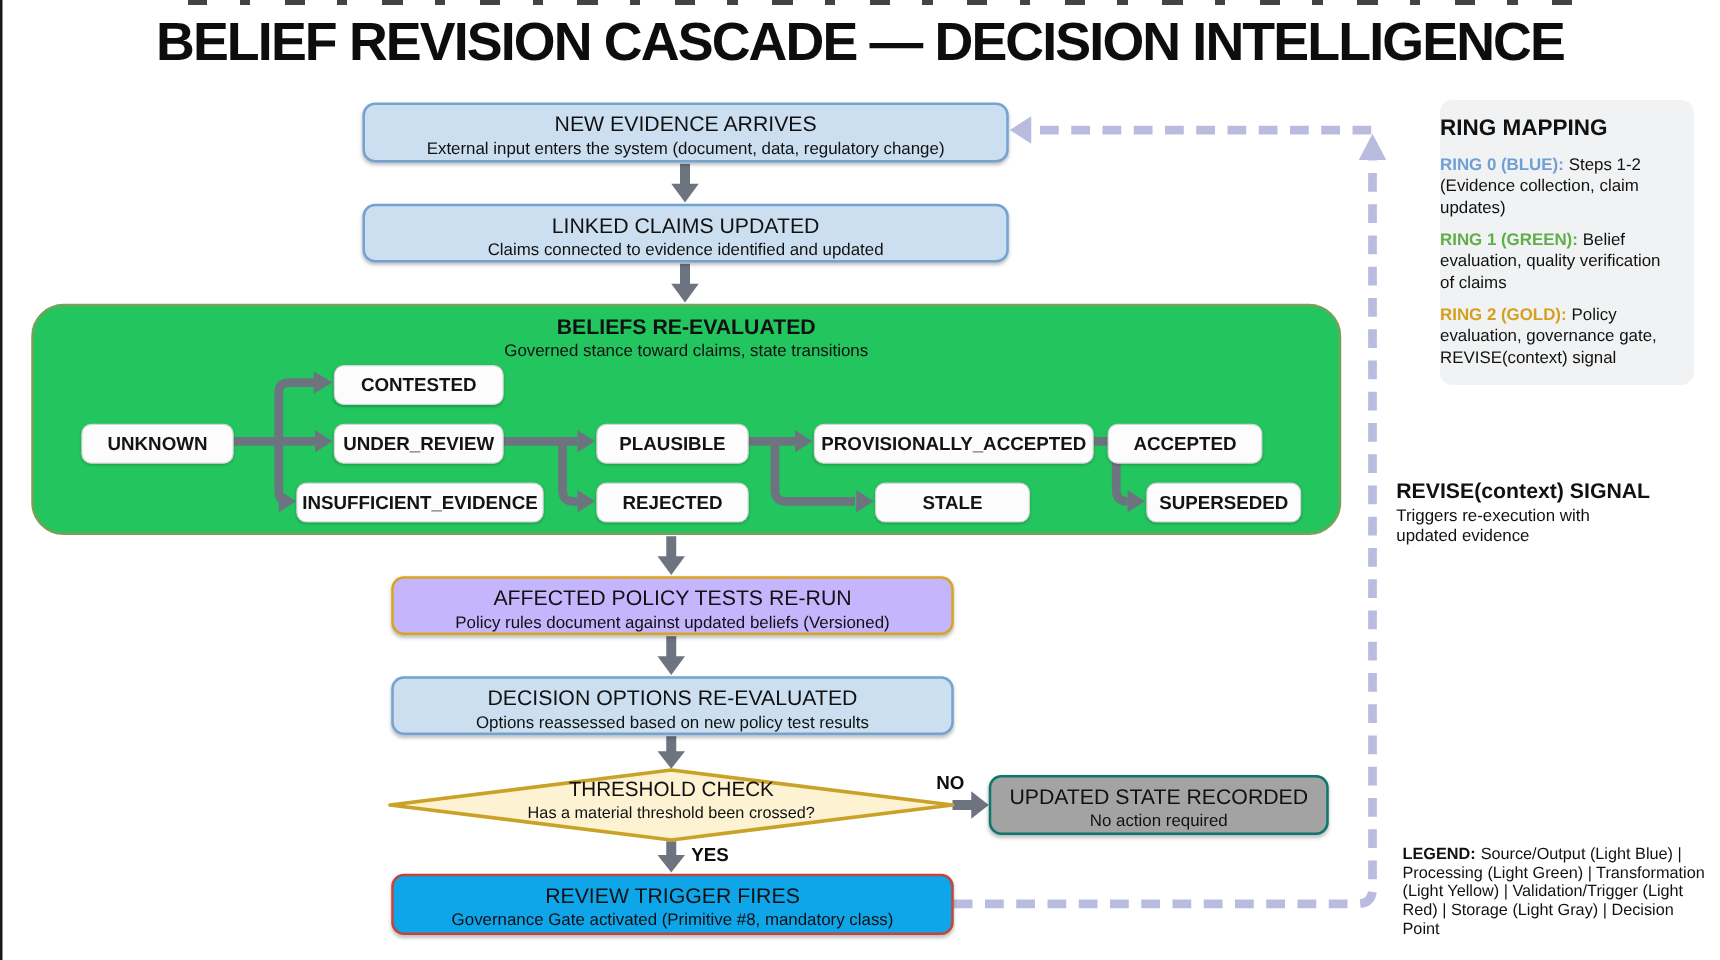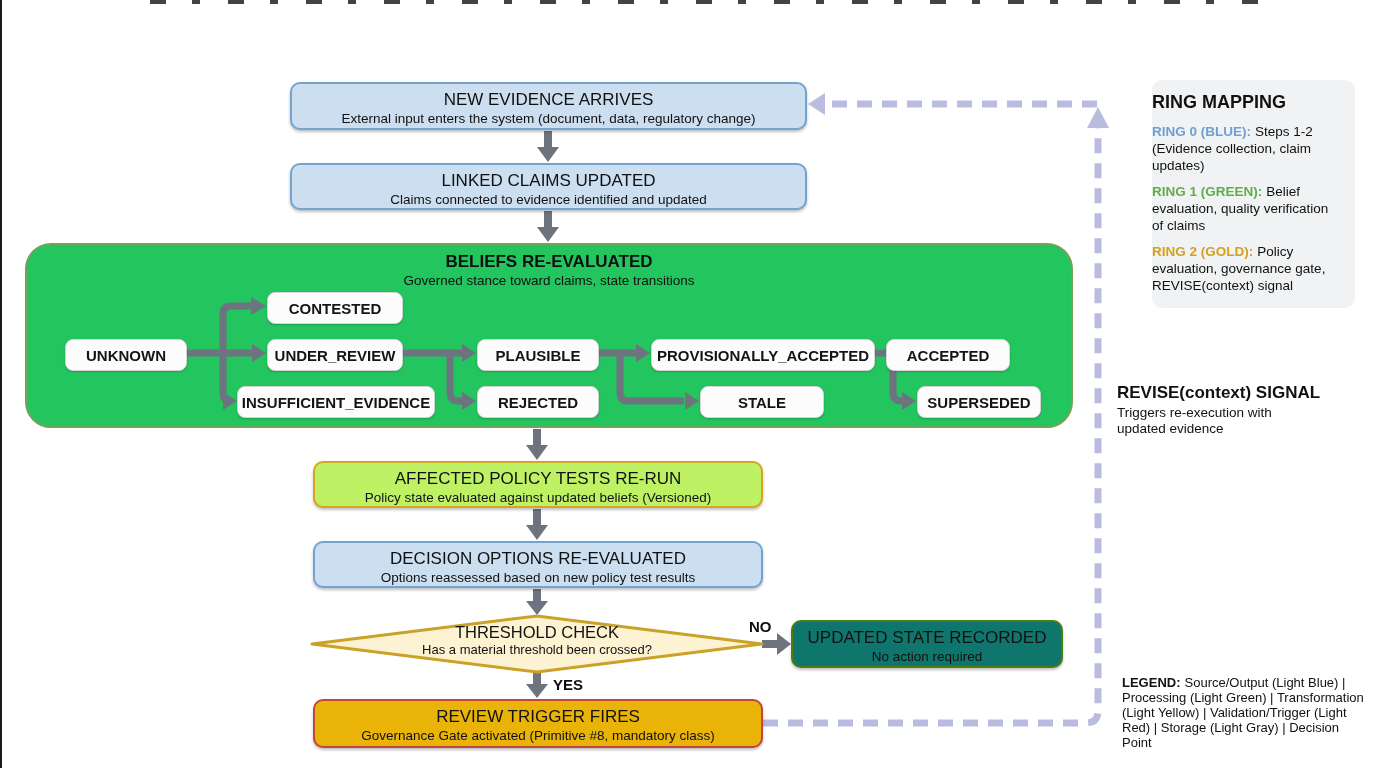--- a/index.html
+++ b/index.html
@@ -13,23 +13,23 @@
   .title{position:absolute;left:0;top:10px;width:1376px;margin:0;text-align:center;
     font-size:43px;font-weight:bold;letter-spacing:-1.5px;color:#0d0d0d;}
 
   svg.arrows{position:absolute;left:0;top:0;}
 
   .node{position:absolute;border-radius:10px;text-align:center;box-sizing:border-box;
     box-shadow:0 2px 3px rgba(0,0,0,.25);padding-top:5px;}
   .node .nt{font-weight:normal;font-size:17px;line-height:21px;}
   .node .ns{font-size:13.5px;line-height:17px;}
   .node.blue{background:#cbdff1;border:2.5px solid #74a3d2;}
-  .node.yellow{background:#bef264;border:2.5px solid #d9a521;}
-  .node.gray{background:#0f766e;border:2px solid #4d7c0f;}
-  .node.red{background:#eab308;border:2.5px solid #c4453c;}
+  .node.yellow{background:#c4b5fd;border:2.5px solid #d9a521;}
+  .node.gray{background:#a3a3a3;border:2px solid #0f766e;}
+  .node.red{background:#0ea5e9;border:2.5px solid #c4453c;}
 
   .green-box{position:absolute;left:25px;top:243px;width:1048px;height:185px;box-sizing:border-box;
     background:#22c55e;border:2.5px solid #74a258;border-radius:26px;text-align:center;padding-top:6px;}
   .green-box .nt{font-weight:bold;font-size:17px;line-height:21px;}
   .green-box .ns{font-size:13.5px;line-height:17px;}
 
   .state-box{position:absolute;height:30px;background:#fcfcfc;border:1px solid #d5d5d5;border-radius:8px;
     box-shadow:0 1px 2px rgba(0,0,0,.2);display:flex;align-items:center;justify-content:center;
     font-weight:bold;font-size:15px;white-space:nowrap;color:#141414;}
 
@@ -54,20 +54,21 @@
   .legend b{margin-right:4px;}
 </style>
 </head>
 <body>
 
 <div id="stage">
 
   <div class="left-edge"></div>
   <div class="top-artifact"></div>
 
+  <h1 class="title">BELIEF REVISION CASCADE — DECISION INTELLIGENCE</h1>
 
   <div class="green-box">
     <div class="nt">BELIEFS RE-EVALUATED</div>
     <div class="ns">Governed stance toward claims, state transitions</div>
   </div>
 
   <svg class="arrows" width="1376" height="768" viewBox="0 0 1376 768">
 
     <g stroke="#b9bcdf" stroke-width="7" fill="none" stroke-dasharray="15 10">
       <path d="M763 723 H1086 Q1098 723 1098 711 V128"></path>
@@ -139,21 +140,21 @@
   <div class="state-box" style="left:237px;top:386px;width:196px;">INSUFFICIENT_EVIDENCE</div>
   <div class="state-box" style="left:477px;top:339px;width:120px;">PLAUSIBLE</div>
   <div class="state-box" style="left:477px;top:386px;width:120px;">REJECTED</div>
   <div class="state-box" style="left:651px;top:339px;width:222px;">PROVISIONALLY_ACCEPTED</div>
   <div class="state-box" style="left:700px;top:386px;width:122px;">STALE</div>
   <div class="state-box" style="left:886px;top:339px;width:122px;">ACCEPTED</div>
   <div class="state-box" style="left:917px;top:386px;width:122px;">SUPERSEDED</div>
 
   <div class="node yellow" style="left:313px;top:461px;width:450px;height:47px;">
     <div class="nt">AFFECTED POLICY TESTS RE-RUN</div>
-    <div class="ns">Policy state evaluated against updated beliefs (Versioned)</div>
+    <div class="ns">Policy rules document against updated beliefs (Versioned)</div>
   </div>
 
   <div class="node blue" style="left:313px;top:541px;width:450px;height:47px;">
     <div class="nt">DECISION OPTIONS RE-EVALUATED</div>
     <div class="ns">Options reassessed based on new policy test results</div>
   </div>
 
   <div class="diamond-text">
     <div class="nt">THRESHOLD CHECK</div>
     <div class="ns">Has a material threshold been crossed?</div>

